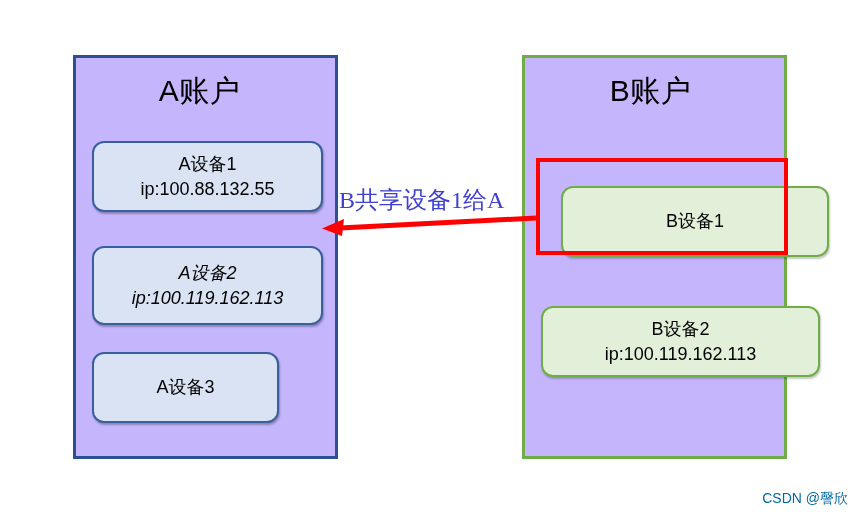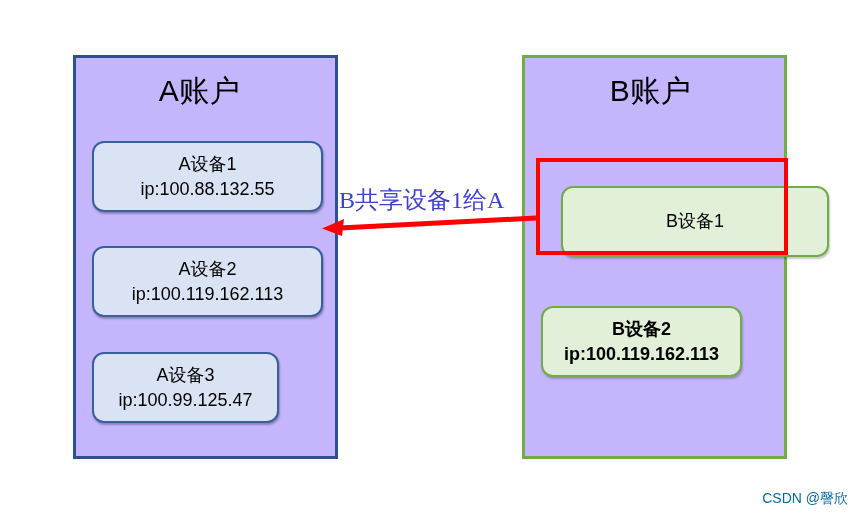--- a/index.html
+++ b/index.html
@@ -76,25 +76,25 @@
   .device-card.green {
     background: #e2efd9;
     border: 2px solid #70ad47;
     box-shadow: 1px 2px 2px rgba(0,0,0,0.22);
   }
   .device-name { display: block; }
   .device-ip   { display: block; }
 
   
   #a-device-1 { left: 16px; top: 83px;  width: 231px; height: 71px; }
-  #a-device-2 { left: 16px; top: 188px; width: 231px; height: 71px; }
+  #a-device-2 { left: 16px; top: 188px; width: 231px; height: 79px; font-style: italic; }
   #a-device-3 { left: 16px; top: 294px; width: 187px; height: 71px; }
   
   #b-device-1 { left: 36px; top: 108px; width: 268px; height: 71px; margin-top: 20px; }
-  #b-device-2 { left: 16px; top: 248px; width: 201px; height: 71px; font-weight: bold; }
+  #b-device-2 { left: 16px; top: 248px; width: 279px; height: 71px; }
 
   
   #highlight-rect {
     position: absolute;
     left: 536px;
     top: 158px;
     width: 252px;
     height: 97px;
     border: 4px solid #ff0000;
     box-sizing: border-box;
@@ -150,21 +150,20 @@
       <span class="device-ip">ip:100.88.132.55</span>
     </div>
 
     <div id="a-device-2" class="device-card blue">
       <span class="device-name">A设备2</span>
       <span class="device-ip">ip:100.119.162.113</span>
     </div>
 
     <div id="a-device-3" class="device-card blue">
       <span class="device-name">A设备3</span>
-      <span class="device-ip">ip:100.99.125.47</span>
     </div>
   </div>
 
   <div id="account-b-box" class="account-box">
     <div class="account-title">B账户</div>
 
     <div id="b-device-1" class="device-card green">
       <span class="device-name">B设备1</span>
     </div>
 

